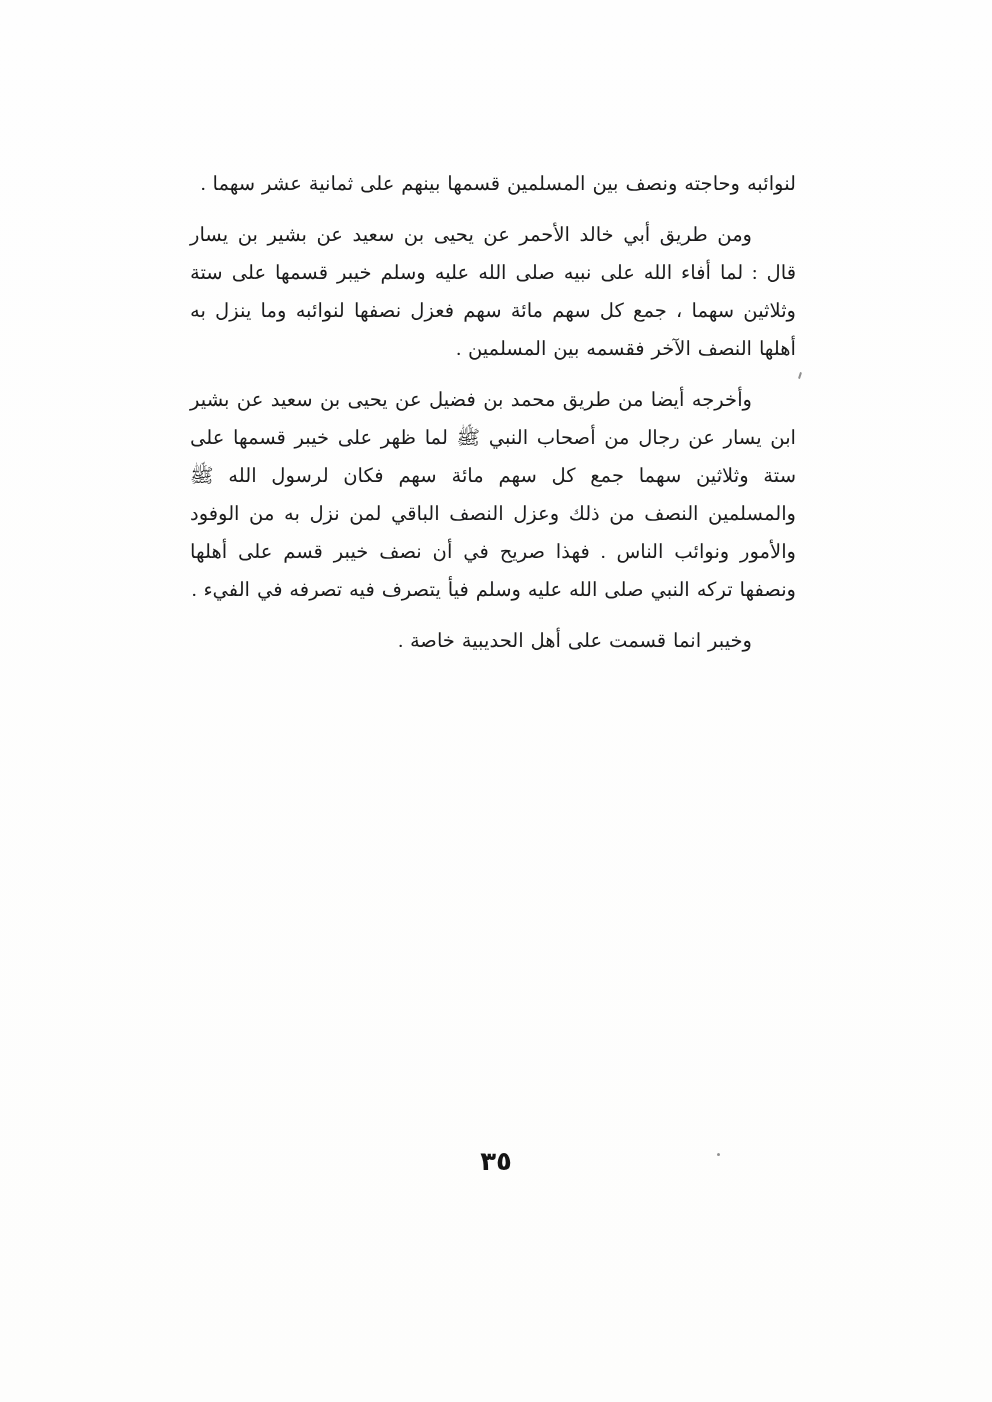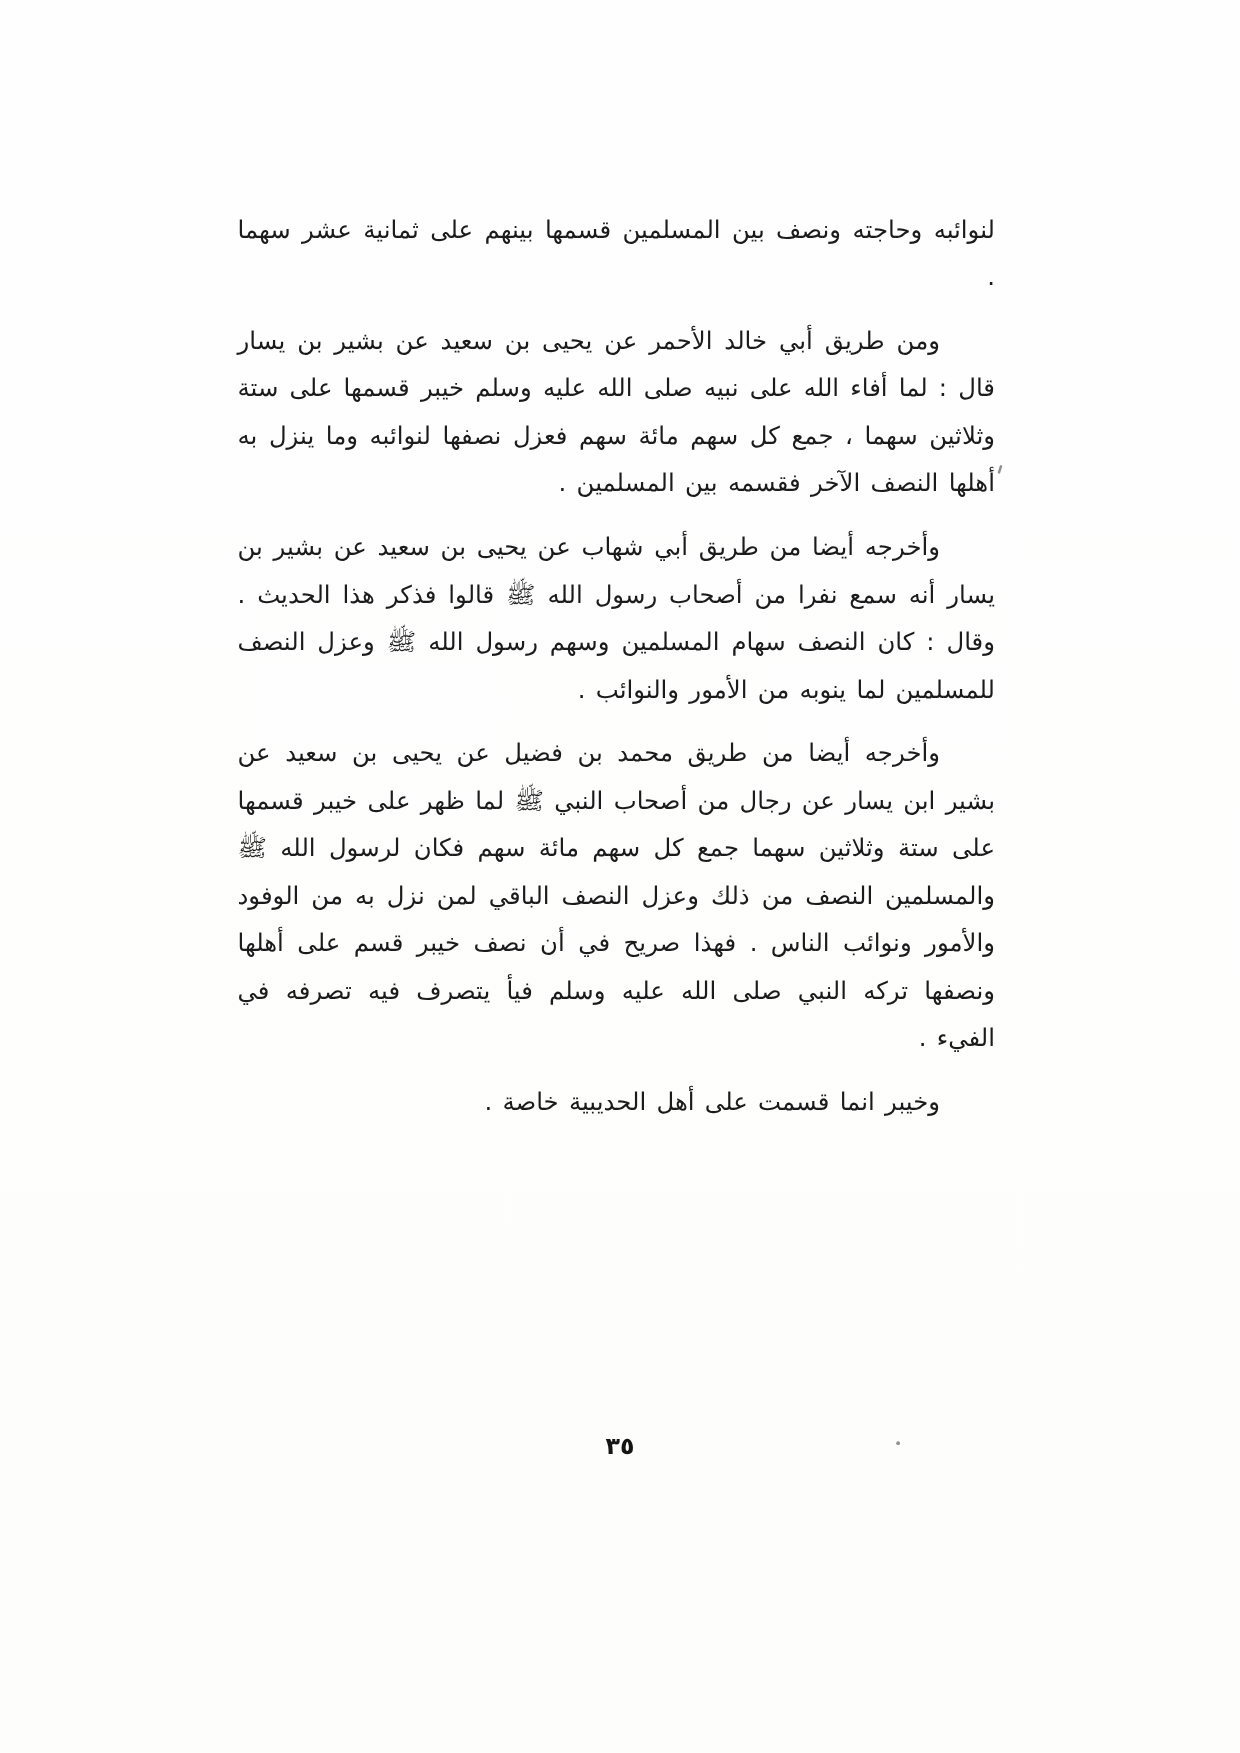--- a/index.html
+++ b/index.html
@@ -26,31 +26,32 @@
     direction: rtl;
     text-align: justify;
     font-size: 19.5px;
     line-height: 38px;
     letter-spacing: 0px;
     word-spacing: 2px;
   }
   .text-block p {
     margin: 0 0 13px 0;
     padding: 0;
+    font-family: Liberation Serif, serif;
   }
   .text-block p.indent {
     text-indent: 44px; 
   }
   .page-number {
     position: absolute;
     top: 1146px;
     left: 0;
     width: 100%;
     text-align: center;
-    font-size: 19px;
+    font-size: 26px;
     font-weight: 700;
     direction: rtl;
     color: #141414;
   }
   
   .artifact {
     position: absolute;
     background: #555;
     opacity: 0.65;
   }
@@ -71,21 +72,20 @@
   }
 </style>
 </head>
 <body>
 
 <div class="page">
 
   <div class="text-block">
     <p>لنوائبه وحاجته ونصف بين المسلمين قسمها بينهم على ثمانية عشر سهما .</p>
     <p class="indent">ومن طريق أبي خالد الأحمر عن يحيى بن سعيد عن بشير بن يسار قال : لما أفاء الله على نبيه صلى الله عليه وسلم خيبر قسمها على ستة وثلاثين سهما ، جمع كل سهم مائة سهم فعزل نصفها لنوائبه وما ينزل به أهلها النصف الآخر فقسمه بين المسلمين .</p>
-    <p class="indent">وأخرجه أيضا من طريق أبي شهاب عن يحيى بن سعيد عن بشير بن يسار أنه سمع نفرا من أصحاب رسول الله ﷺ قالوا فذكر هذا الحديث . وقال : كان النصف سهام المسلمين وسهم رسول الله ﷺ وعزل النصف للمسلمين لما ينوبه من الأمور والنوائب .</p>
     <p class="indent">وأخرجه أيضا من طريق محمد بن فضيل عن يحيى بن سعيد عن بشير ابن يسار عن رجال من أصحاب النبي ﷺ لما ظهر على خيبر قسمها على ستة وثلاثين سهما جمع كل سهم مائة سهم فكان لرسول الله ﷺ والمسلمين النصف من ذلك وعزل النصف الباقي لمن نزل به من الوفود والأمور ونوائب الناس . فهذا صريح في أن نصف خيبر قسم على أهلها ونصفها تركه النبي صلى الله عليه وسلم فيأ يتصرف فيه تصرفه في الفيء .</p>
     <p class="indent">وخيبر انما قسمت على أهل الحديبية خاصة .</p>
   </div>
 
   <div class="page-number">٣٥</div>
 
   <span class="artifact tick"></span>
   <span class="artifact dot"></span>
 
 </div>

